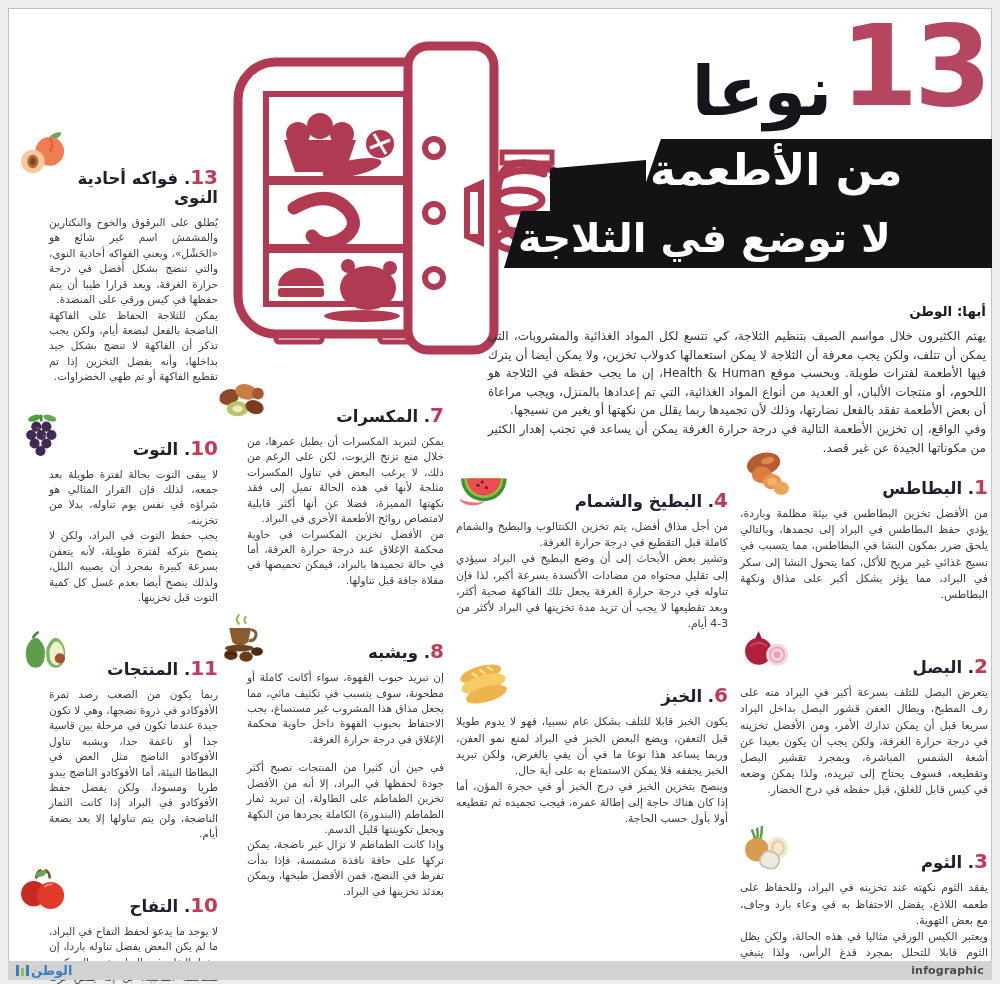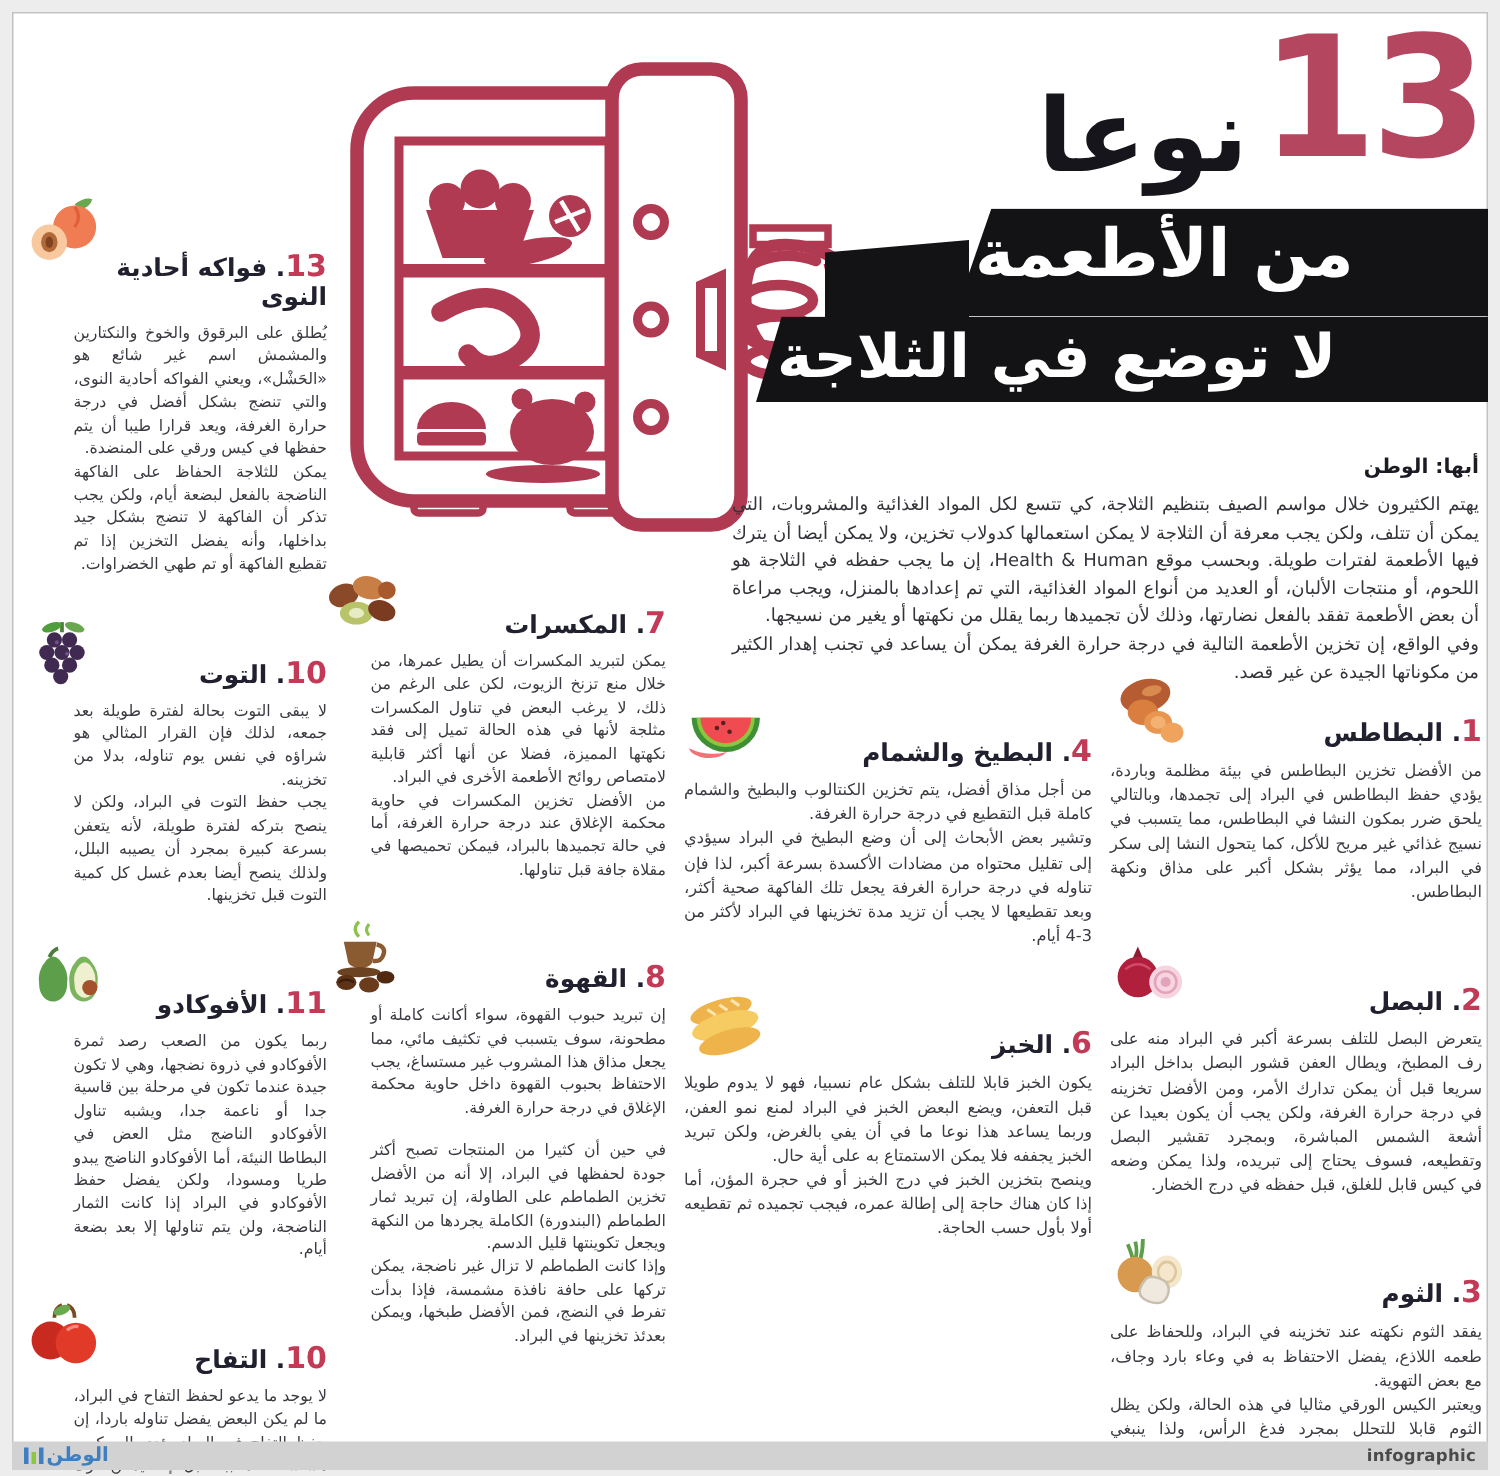--- a/index.html
+++ b/index.html
@@ -210,21 +210,21 @@
               <ellipse cx="48" cy="38" rx="11" ry="8" fill="#7a3b20" transform="rotate(18 48 38)"></ellipse>
               <circle cx="52" cy="22" r="7" fill="#a85a2e"></circle>
             </svg>
           </span>
       </div>
       <p class="item-body">يمكن لتبريد المكسرات أن يطيل عمرها، من خلال منع تزنخ الزيوت، لكن على الرغم من ذلك، لا يرغب البعض في تناول المكسرات مثلجة لأنها في هذه الحالة تميل إلى فقد نكهتها المميزة، فضلا عن أنها أكثر قابلية لامتصاص روائح الأطعمة الأخرى في البراد.
 من الأفضل تخزين المكسرات في حاوية محكمة الإغلاق عند درجة حرارة الغرفة، أما في حالة تجميدها بالبراد، فيمكن تحميصها في مقلاة جافة قبل تناولها.</p>
     </div>
     <div class="item">
       <div class="item-head">
-        <h3 class="item-title"><span class="num">8</span><span>القهوة</span></h3>
+        <h3 class="item-title"><span class="num">8</span><span>ويشبه</span></h3>
         <span class="icon">
             <svg viewBox="0 0 64 64">
               <path d="M30 4 q-6 6 0 12 M38 6 q-4 5 0 9" stroke="#8bc34a" stroke-width="2.5" fill="none"></path>
               <path d="M18 20 h26 l-3 14 a10 7 0 0 1 -20 0 z" fill="#8a5a30"></path>
               <path d="M44 22 q8 2 5 9 q-2 5 -8 4" stroke="#8a5a30" stroke-width="3.5" fill="none"></path>
               <ellipse cx="30" cy="44" rx="17" ry="4" fill="#6b4222"></ellipse>
               <ellipse cx="20" cy="52" rx="8" ry="6" fill="#5d3317"></ellipse>
               <path d="M14 52 q6 -4 12 0" stroke="#3a1d0a" stroke-width="2" fill="none"></path>
               <ellipse cx="38" cy="54" rx="8" ry="6" fill="#6b3c1c"></ellipse>
               <ellipse cx="51" cy="48" rx="7" ry="5" fill="#50290f"></ellipse>
@@ -278,21 +278,21 @@
               <circle cx="26" cy="24" r="1.6" fill="#6d4e86"></circle>
               <circle cx="34" cy="33" r="1.6" fill="#6d4e86"></circle>
             </svg>
           </span>
       </div>
       <p class="item-body">لا يبقى التوت بحالة لفترة طويلة بعد جمعه، لذلك فإن القرار المثالي هو شراؤه في نفس يوم تناوله، بدلا من تخزينه.
 يجب حفظ التوت في البراد، ولكن لا ينصح بتركه لفترة طويلة، لأنه يتعفن بسرعة كبيرة بمجرد أن يصيبه البلل، ولذلك ينصح أيضا بعدم غسل كل كمية التوت قبل تخزينها.</p>
     </div>
     <div class="item">
       <div class="item-head">
-        <h3 class="item-title"><span class="num">11</span><span>الأفوكادو</span></h3>
+        <h3 class="item-title"><span class="num">11</span><span>المنتجات</span></h3>
         <span class="icon">
             <svg viewBox="0 0 64 64">
               <path d="M20 12 q3 -6 7 -7" stroke="#4f7e3c" stroke-width="3" fill="none"></path>
               <path d="M18 14 q-8 9 -6 20 a11 13 0 0 0 22 0 q2 -11 -6 -20 q-5 -5 -10 0 z" fill="#5d9e4a"></path>
               <path d="M42 14 q-8 9 -6 20 a11 13 0 0 0 22 0 q2 -11 -6 -20 q-5 -5 -10 0 z" fill="#7cb45e"></path>
               <path d="M44 18 q-6 7 -4 16 a8 10 0 0 0 16 0 q2 -9 -4 -16 q-4 -4 -8 0 z" fill="#eff0cf"></path>
               <circle cx="52" cy="36" r="6" fill="#a3522b"></circle>
             </svg>
           </span>
       </div>

